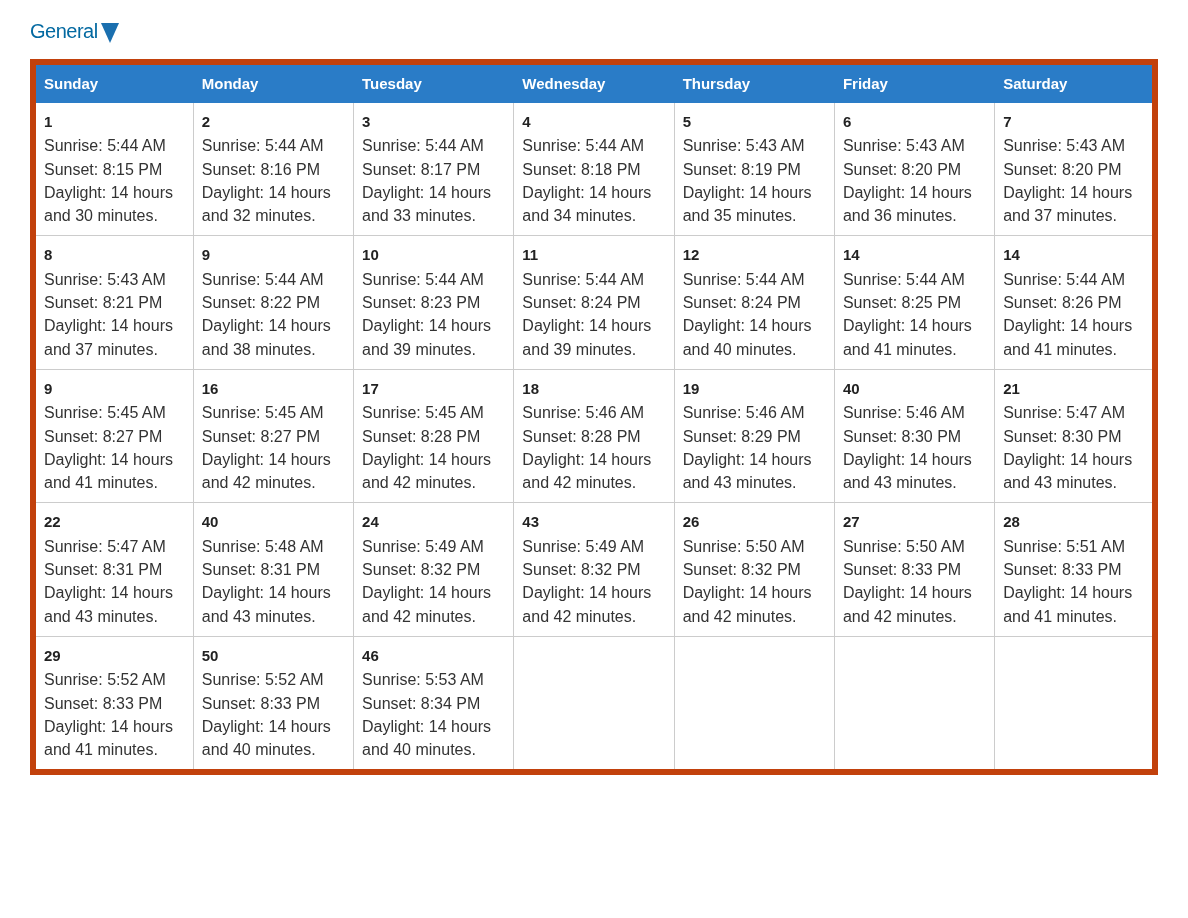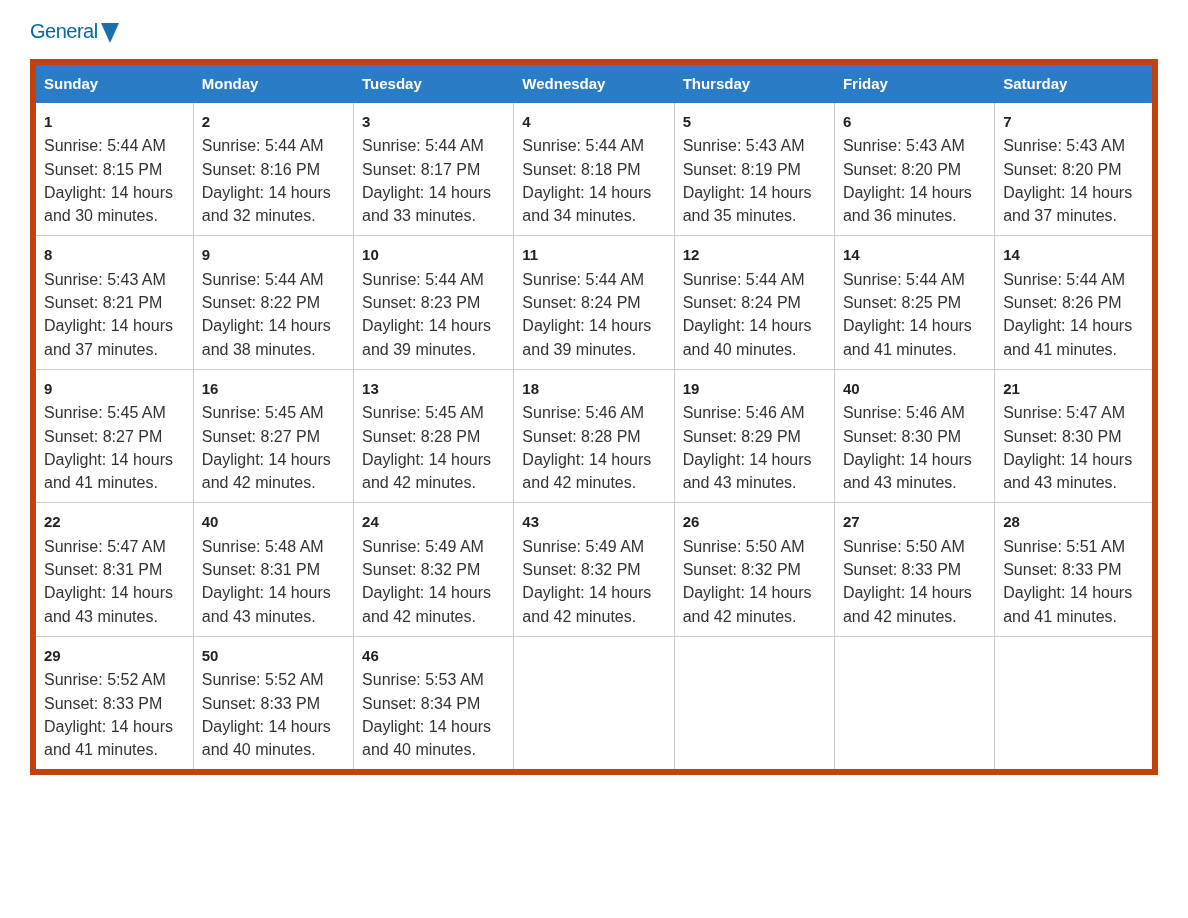--- a/index.html
+++ b/index.html
@@ -140,21 +140,21 @@
         <td><span class="day-number">9</span><span class="day-info">Sunrise: 5:44 AM<br>Sunset: 8:22 PM<br>Daylight: 14 hours and 38 minutes.</span></td>
         <td><span class="day-number">10</span><span class="day-info">Sunrise: 5:44 AM<br>Sunset: 8:23 PM<br>Daylight: 14 hours and 39 minutes.</span></td>
         <td><span class="day-number">11</span><span class="day-info">Sunrise: 5:44 AM<br>Sunset: 8:24 PM<br>Daylight: 14 hours and 39 minutes.</span></td>
         <td><span class="day-number">12</span><span class="day-info">Sunrise: 5:44 AM<br>Sunset: 8:24 PM<br>Daylight: 14 hours and 40 minutes.</span></td>
         <td><span class="day-number">14</span><span class="day-info">Sunrise: 5:44 AM<br>Sunset: 8:25 PM<br>Daylight: 14 hours and 41 minutes.</span></td>
         <td><span class="day-number">14</span><span class="day-info">Sunrise: 5:44 AM<br>Sunset: 8:26 PM<br>Daylight: 14 hours and 41 minutes.</span></td>
       </tr>
       <tr>
         <td><span class="day-number">9</span><span class="day-info">Sunrise: 5:45 AM<br>Sunset: 8:27 PM<br>Daylight: 14 hours and 41 minutes.</span></td>
         <td><span class="day-number">16</span><span class="day-info">Sunrise: 5:45 AM<br>Sunset: 8:27 PM<br>Daylight: 14 hours and 42 minutes.</span></td>
-        <td><span class="day-number">13</span><span class="day-info">Sunrise: 5:45 AM<br>Sunset: 8:28 PM<br>Daylight: 14 hours and 42 minutes.</span></td>
+        <td><span class="day-number">17</span><span class="day-info">Sunrise: 5:45 AM<br>Sunset: 8:28 PM<br>Daylight: 14 hours and 42 minutes.</span></td>
         <td><span class="day-number">18</span><span class="day-info">Sunrise: 5:46 AM<br>Sunset: 8:28 PM<br>Daylight: 14 hours and 42 minutes.</span></td>
         <td><span class="day-number">19</span><span class="day-info">Sunrise: 5:46 AM<br>Sunset: 8:29 PM<br>Daylight: 14 hours and 43 minutes.</span></td>
         <td><span class="day-number">40</span><span class="day-info">Sunrise: 5:46 AM<br>Sunset: 8:30 PM<br>Daylight: 14 hours and 43 minutes.</span></td>
         <td><span class="day-number">21</span><span class="day-info">Sunrise: 5:47 AM<br>Sunset: 8:30 PM<br>Daylight: 14 hours and 43 minutes.</span></td>
       </tr>
       <tr>
         <td><span class="day-number">22</span><span class="day-info">Sunrise: 5:47 AM<br>Sunset: 8:31 PM<br>Daylight: 14 hours and 43 minutes.</span></td>
         <td><span class="day-number">40</span><span class="day-info">Sunrise: 5:48 AM<br>Sunset: 8:31 PM<br>Daylight: 14 hours and 43 minutes.</span></td>
         <td><span class="day-number">24</span><span class="day-info">Sunrise: 5:49 AM<br>Sunset: 8:32 PM<br>Daylight: 14 hours and 42 minutes.</span></td>
         <td><span class="day-number">43</span><span class="day-info">Sunrise: 5:49 AM<br>Sunset: 8:32 PM<br>Daylight: 14 hours and 42 minutes.</span></td>

